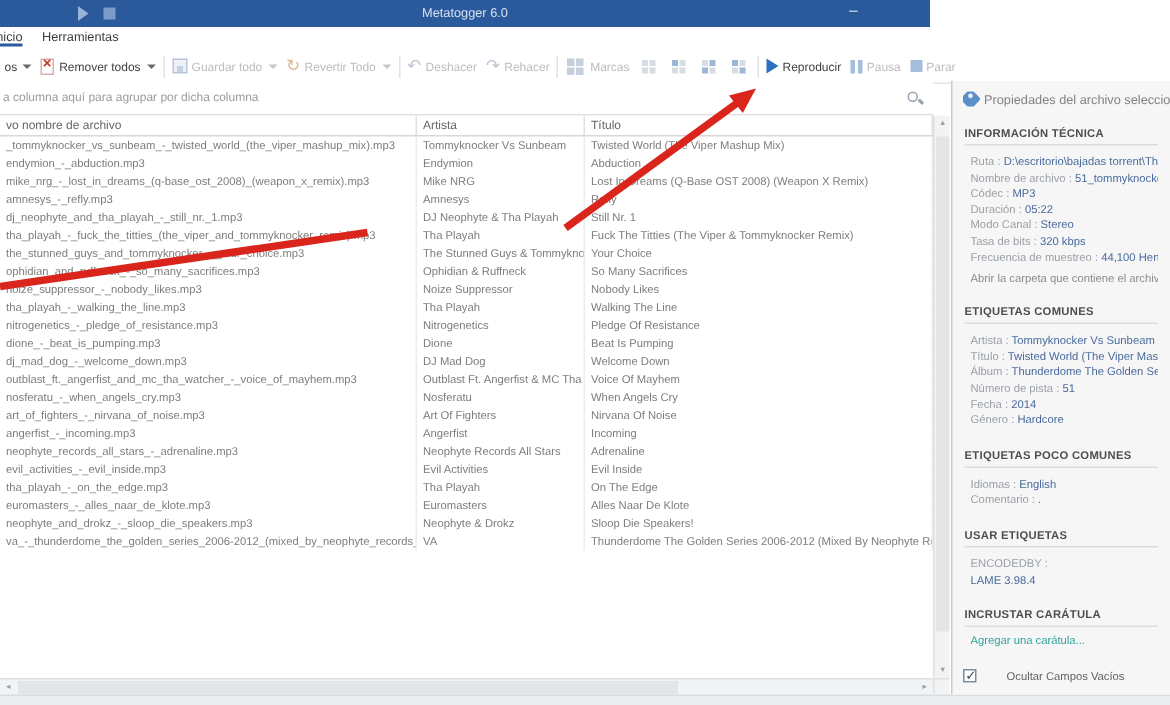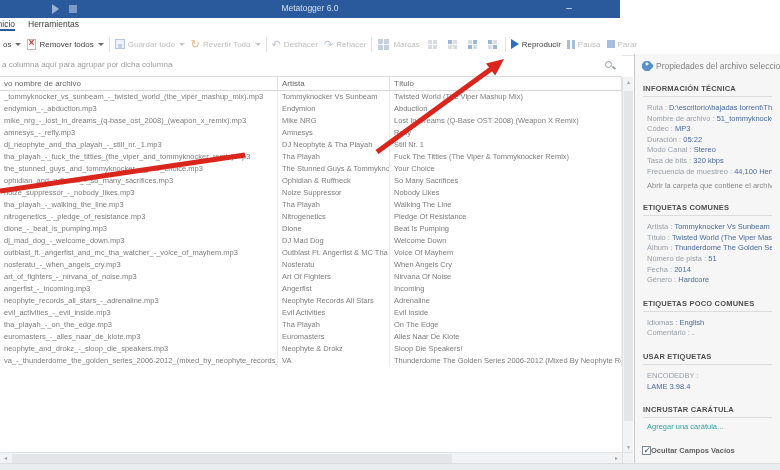--- a/index.html
+++ b/index.html
@@ -109,21 +109,21 @@
   .i-tag::after { content:""; position:absolute; left:2px; top:2px; width:2.5px; height:2.5px;
     border-radius:50%; background:#eaf1fa; }
   .psec { margin:13px 8px 0 8px; }
   .psec-title { font-size:7.5px; font-weight:bold; color:#4e4e4e; letter-spacing:.2px;
     border-bottom:1px solid #dcdcdc; padding-bottom:3px; white-space:nowrap; overflow:hidden; }
   .pfields { margin:6px 0 0 4px; }
   .pfield { font-size:7.5px; line-height:10.6px; white-space:nowrap; overflow:hidden; }
   .plabel { color:#9aa0a6; } .pvalue { color:#4a6b9c; }
   .plink { margin:4px 0 0 4px; font-size:7.5px; color:#8a8a8a; white-space:nowrap; overflow:hidden; cursor:default; }
   .plink.accent { color:#2fa39a; }
-  .pcheck { position:absolute; left:7px; bottom:8px; display:flex; align-items:center; gap:0;font-weight:bold; }
+  .pcheck { position:absolute; left:7px; bottom:8px; display:flex; align-items:center; gap:20px; }
   .cbox { width:9px; height:9px; border:1px solid #7f8c9a; background:#fff; position:relative; }
   .cbox.checked::after { content:"✓"; position:absolute; left:0.5px; top:-2.5px; font-size:9px; color:#3f4a56; }
   .pcheck .clabel { font-size:7.5px; color:#5f5f5f; white-space:nowrap; }
 
   
   .arrow-overlay { position:absolute; left:0; top:0; width:780px; height:470px;
     pointer-events:none; z-index:50; }
 </style>
 </head>
 <body>

